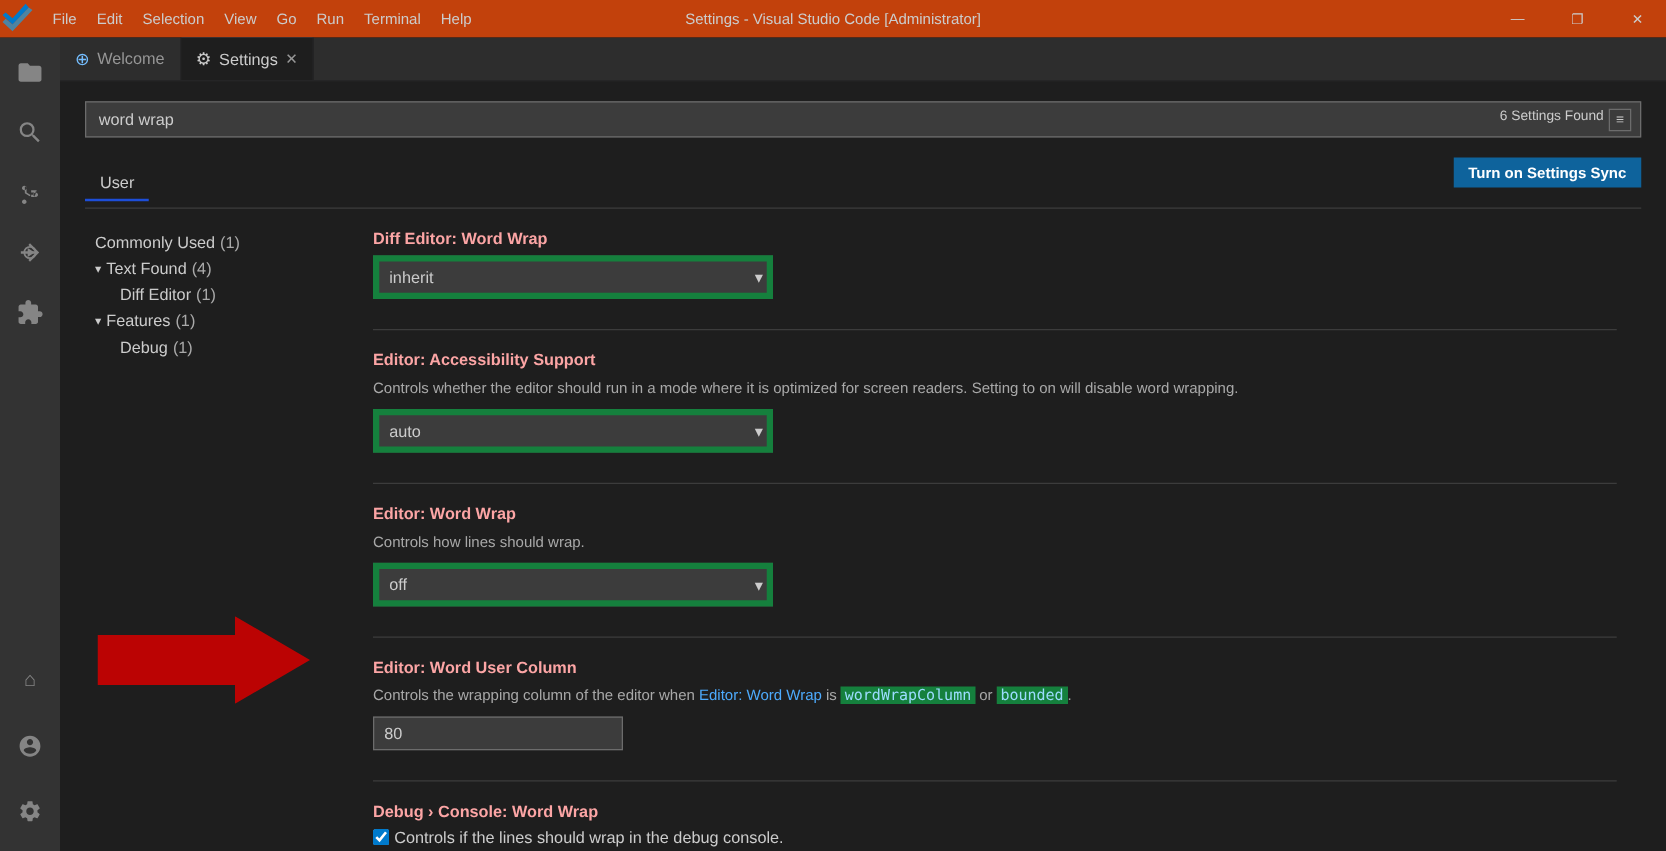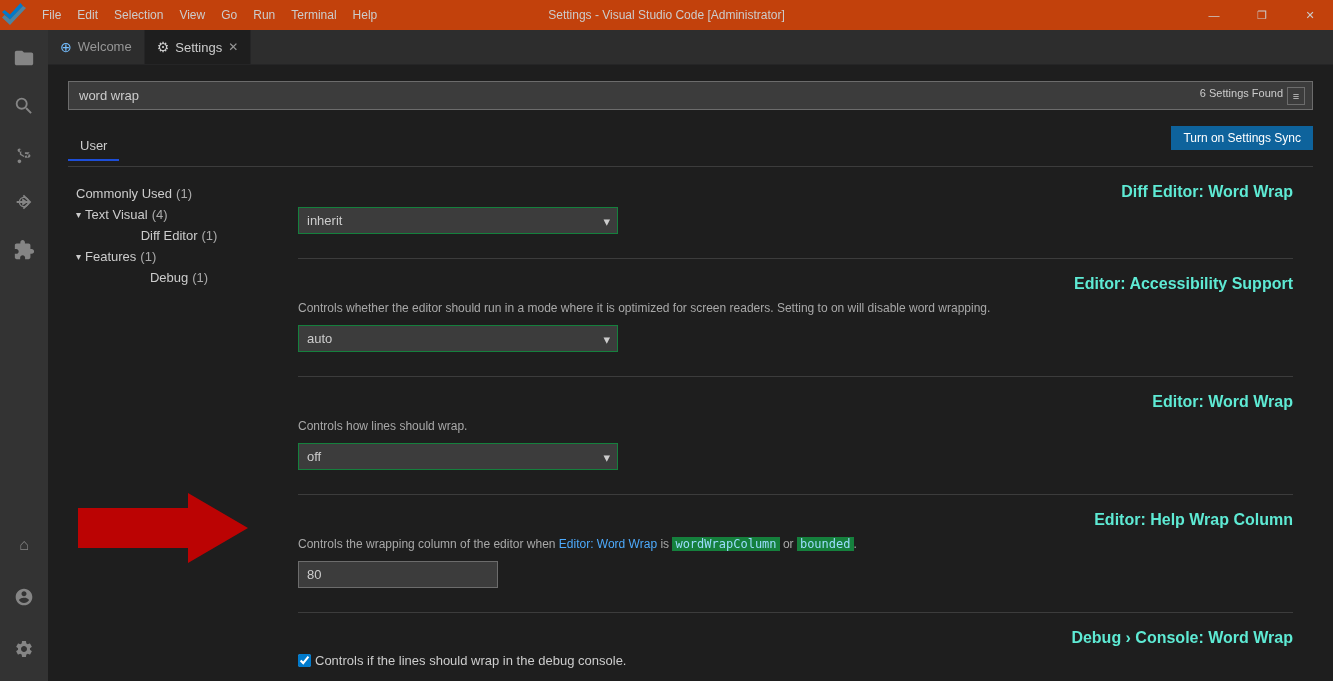--- a/index.html
+++ b/index.html
@@ -201,20 +201,21 @@
       font-size: 13px;
     }
     .sync-btn {
       background: #0e639c;
       color: #ffffff;
       border: none;
       padding: 5px 12px;
       cursor: pointer;
       font-size: 12px;
       margin-bottom: 16px;
+      font-weight: bold;
     }
 
     
     .settings-body {
       display: flex;
       flex: 1;
       overflow: hidden;
       gap: 0;
     }
 
@@ -229,56 +230,55 @@
     }
     .toc-item {
       padding: 3px 8px;
       cursor: pointer;
       display: flex;
       align-items: center;
       gap: 4px;
       white-space: nowrap;
     }
     .toc-item .count { color: #cccccc; opacity: 0.8; }
-    .toc-item.sub { padding-left: 28px; justify-content: center; }
+    .toc-item.sub { padding-left: 28px; }
     .toc-item .arrow { font-size: 10px; color: #cccccc; }
 
     
     .settings-content {
       flex: 1;
       overflow-y: auto;
       padding: 0 20px 20px 20px;
     }
 
     .setting-section {
       margin-bottom: 24px;
     }
     .setting-title {
-      font-size: 16px;
+      font-size: 13px;
       font-weight: 600;
-      color: #5eead4;
+      color: #fca5a5;
       margin-bottom: 6px;
-      text-align: right;
     }
     .setting-description {
       font-size: 12px;
       color: #a8a8a8;
       margin-bottom: 8px;
       line-height: 1.5;
     }
     .setting-description a { color: #4daafc; text-decoration: none; }
     .setting-description code {
       font-family: monospace;
       color: #9cdcfe;
       background: #15803d;
       padding: 0 3px;
     }
     .setting-select {
       background: #3c3c3c;
-      border: 1px solid #15803d;
+      border: 5px solid #15803d;
       color: #cccccc;
       padding: 5px 28px 5px 8px;
       font-size: 13px;
       outline: none;
       cursor: pointer;
       appearance: none;
       -webkit-appearance: none;
       width: 320px;
       position: relative;
     }
@@ -447,21 +447,21 @@
 
       <div class="settings-body" style="position:relative;">
 
         <div class="settings-toc">
           <div class="toc-item">
             <span>Commonly Used</span>
             <span class="count">(1)</span>
           </div>
           <div class="toc-item">
             <span class="arrow">▾</span>
-            <span>Text Visual</span>
+            <span>Text Found</span>
             <span class="count">(4)</span>
           </div>
           <div class="toc-item sub">
             <span>Diff Editor</span>
             <span class="count">(1)</span>
           </div>
           <div class="toc-item">
             <span class="arrow">▾</span>
             <span>Features</span>
             <span class="count">(1)</span>
@@ -518,21 +518,21 @@
                 <option>on</option>
                 <option>wordWrapColumn</option>
                 <option>bounded</option>
               </select>
             </div>
           </div>
 
           <hr class="setting-divider">
 
           <div class="setting-section">
-            <div class="setting-title">Editor: Help Wrap Column</div>
+            <div class="setting-title">Editor: Word User Column</div>
             <div class="setting-description">
               <span>Controls the wrapping column of the editor when </span><a href="#">Editor: Word Wrap</a><span> is </span><code>wordWrapColumn</code><span> or </span><code>bounded</code><span>.</span>
             </div>
             <input class="setting-input-text" type="text" value="80" style="">
           </div>
 
           <hr class="setting-divider">
 
           <div class="setting-section">
             <div class="setting-title">Debug › Console: Word Wrap</div>

